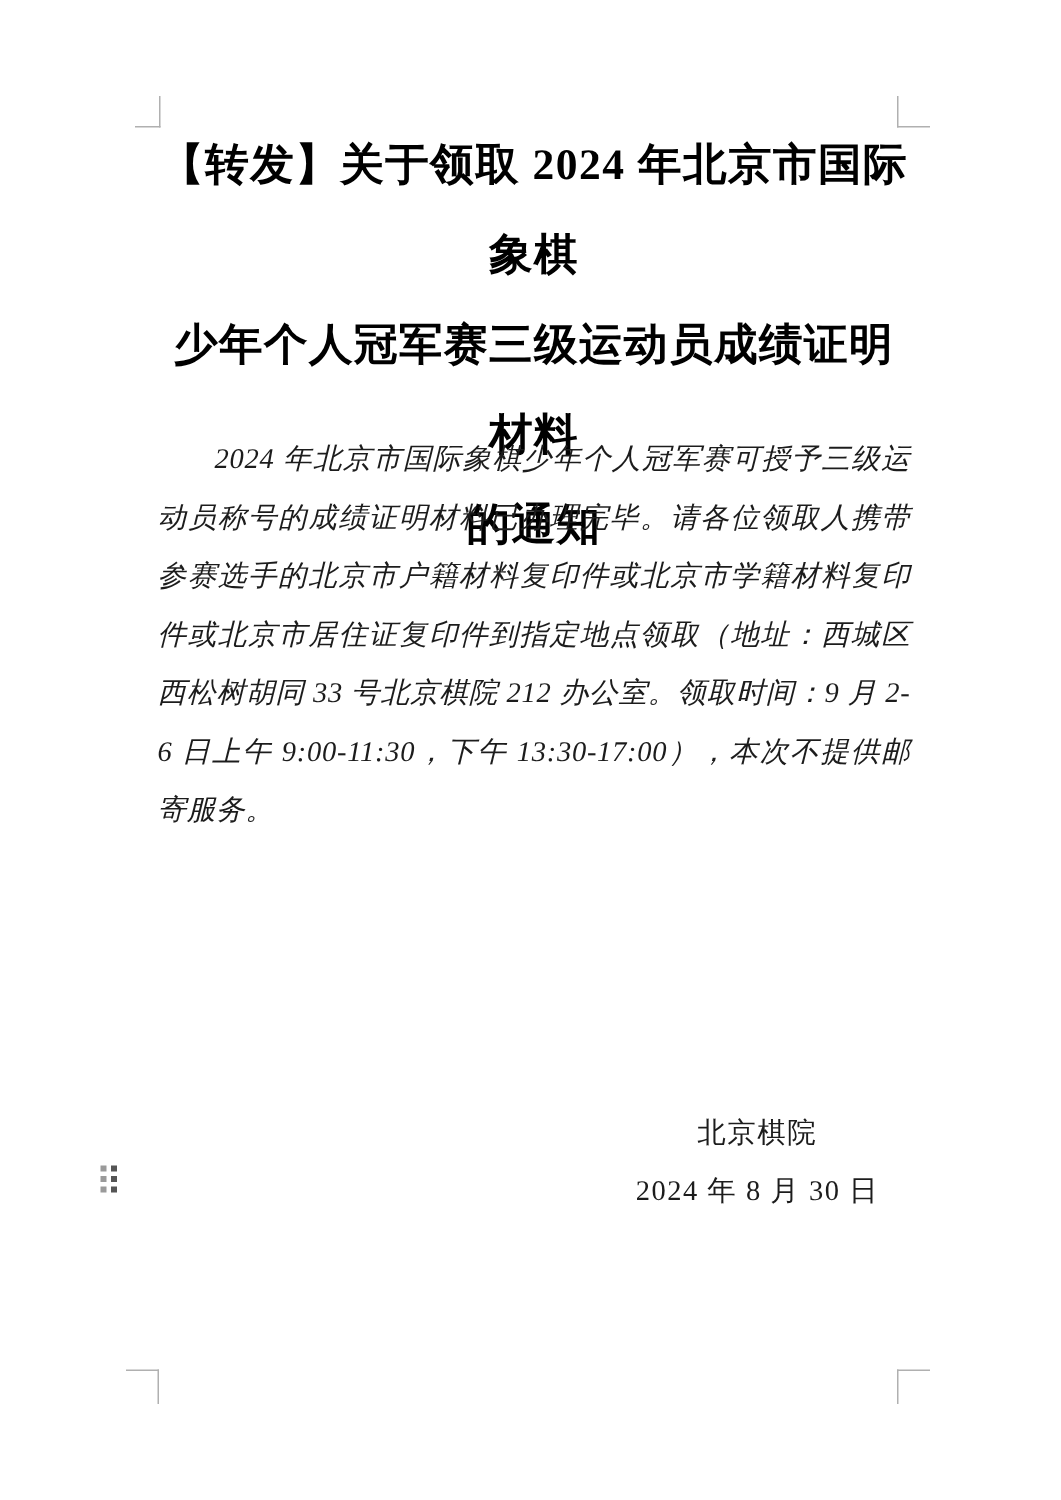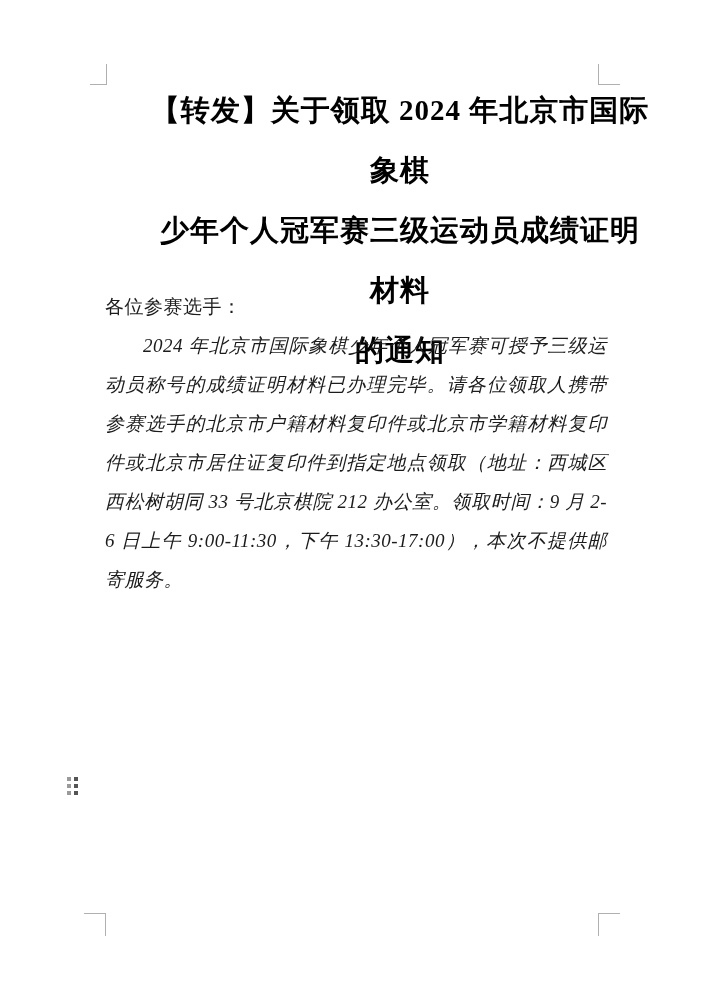--- a/index.html
+++ b/index.html
@@ -47,21 +47,20 @@
     position: absolute;
     top: 80px;
     left: 105px;
     width: 502px;
     text-align: center;
     font-size: 29px;
     font-weight: 700;
     line-height: 60px;
     color: #000000;
     letter-spacing: 1px;
-    margin-left: 44px;
   }
 
   
   .body-block {
     position: absolute;
     top: 287px;
     left: 105px;
     width: 502px;
     font-size: 19px;
     line-height: 39px;
@@ -108,18 +107,21 @@
       <span></span>
   </div>
 
   <div class="title-block">
     <div>【转发】关于领取 2024 年北京市国际象棋</div>
     <div>少年个人冠军赛三级运动员成绩证明材料</div>
     <div>的通知</div>
   </div>
 
   <div class="body-block">
-    <p class="salutation">各位参赛选手：</p>
     <p class="main-paragraph">2024 年北京市国际象棋少年个人冠军赛可授予三级运动员称号的成绩证明材料已办理完毕。请各位领取人携带参赛选手的北京市户籍材料复印件或北京市学籍材料复印件或北京市居住证复印件到指定地点领取（地址：西城区西松树胡同 33 号北京棋院 212 办公室。领取时间：9 月 2-6 日上午 9:00-11:30，下午 13:30-17:00），本次不提供邮寄服务。</p>
   </div>
 
+  <div class="signature-block">
+    <div>北京棋院</div>
+    <div>2024 年 8 月 30 日</div>
+  </div>
 
 </div>
 
 </body></html>

